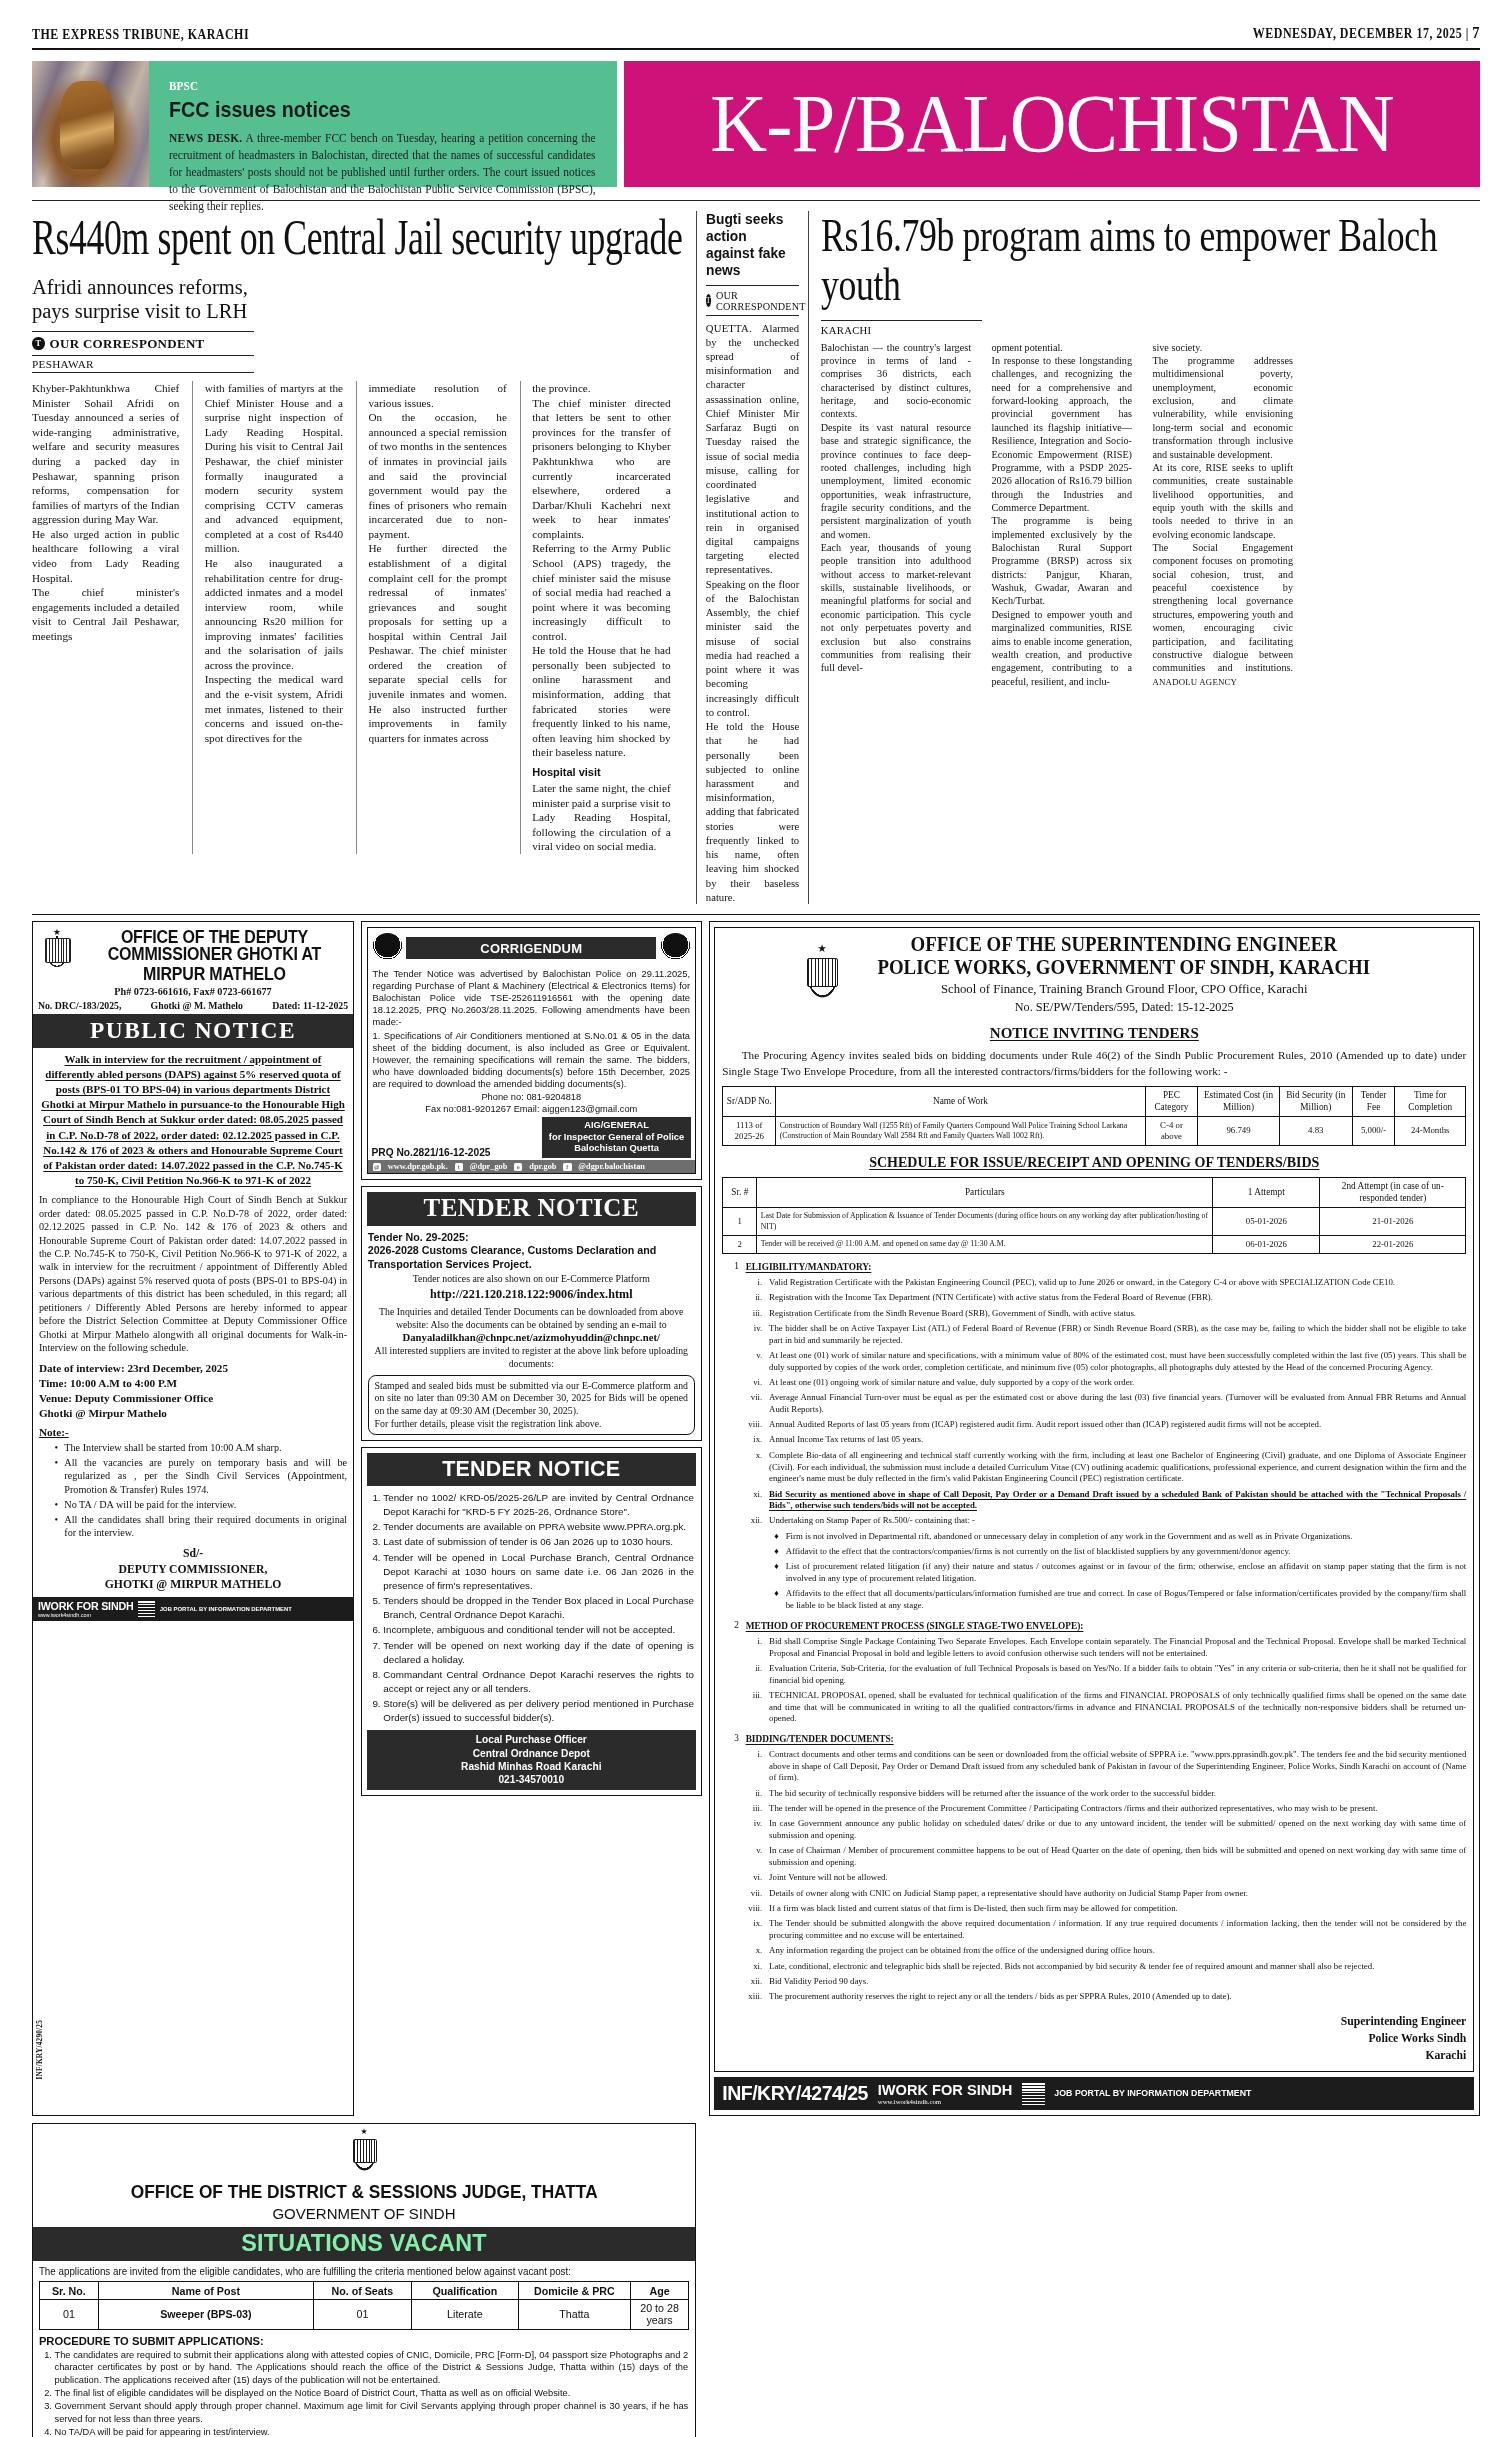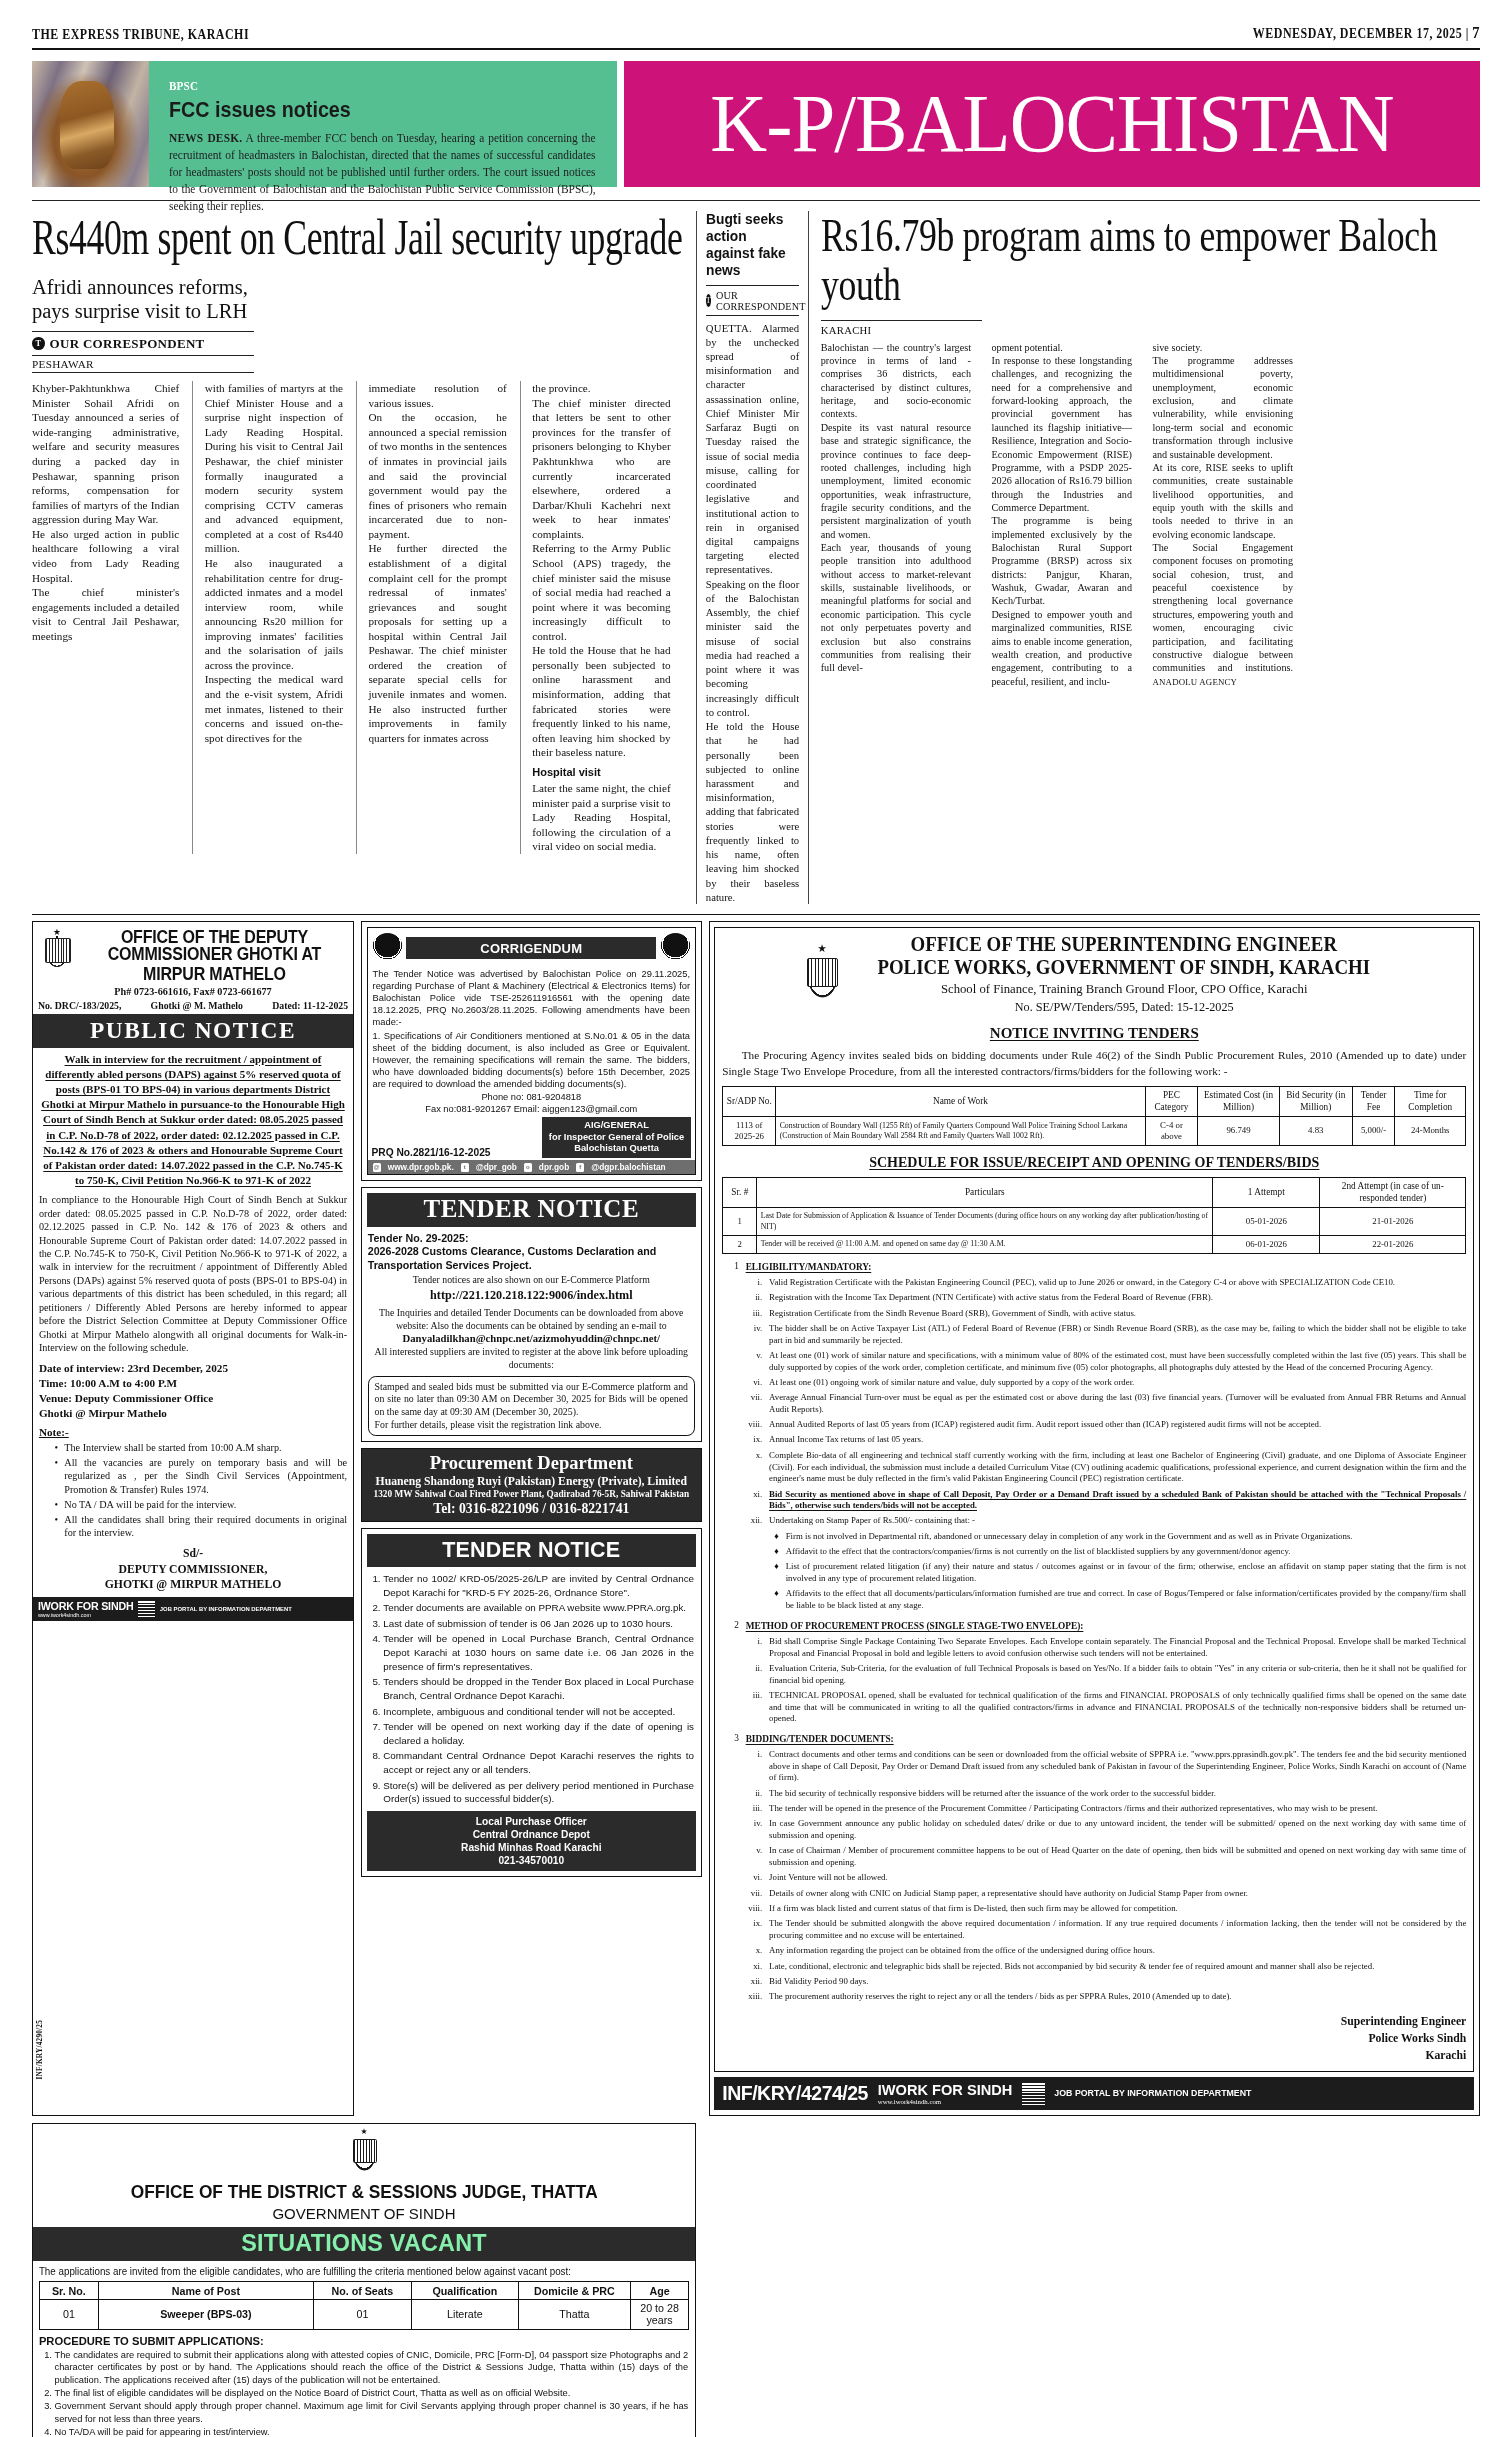--- a/index.html
+++ b/index.html
@@ -195,21 +195,21 @@
                 font-family:"Liberation Sans",sans-serif; font-size:13px; padding:3.4px 0; letter-spacing:0.2px;}
   .corr-body { padding:2px 4.9px 0 4.9px; font-family:"Liberation Sans", sans-serif;
                font-size:9.3px; line-height:1.30; text-align:justify; }
   .corr-contact { text-align:center; font-family:"Liberation Sans",sans-serif;
                   font-size:9.3px; font-weight:400; padding:2px 3.9px 0 3.9px;}
   .corr-foot { display:flex; align-items:flex-end; justify-content:space-between; padding:2.9px 3.9px; }
   .corr-prq { font-family:"Liberation Sans",sans-serif; font-weight:700; font-size:10.2px; }
   .corr-aig { background:#2b2b2b; color:#fff; text-align:center; padding:2.9px 6.8px;
               font-family:"Liberation Sans",sans-serif; font-weight:700; font-size:9.3px; line-height:1.24; }
   .dpr-strip { background:#6e6e6e; color:#fff; display:flex; align-items:center; gap:6.8px;
-               padding:2px 4.9px; font-size:8.3px; font-family:Liberation Sans, sans-serif; font-weight:700; }
+               padding:2px 4.9px; font-size:8.3px; font-family:Liberation Serif, serif; font-weight:700; }
   .dpr-strip .ic { display:inline-block; width:8.3px; height:8.3px; background:#fff; color:#6e6e6e;
                    border-radius:1.5px; font-size:5.9px; text-align:center; line-height:8.3px; font-weight:700; }
 
   
   .t29 .hdr { background:#2b2b2b; color:#fff; text-align:center; font-family:"Liberation Serif",serif;
               font-weight:700; font-size:25px; letter-spacing:0.5px; margin:4.9px; padding:2px 0 3.9px 0; }
   .t29 .ln { padding:0 5.9px; font-family:"Liberation Sans", sans-serif; font-weight:700;
              font-size:10.7px; line-height:1.25; }
   .t29 .ctr { text-align:center; font-family:"Liberation Serif",serif; font-weight:400;
               font-size:9.8px; line-height:1.3; padding:2px 4.9px 0 4.9px; }
@@ -493,28 +493,20 @@
         <div class="ln">2026-2028 Customs Clearance, Customs Declaration and Transportation Services Project.</div>
         <div class="ctr">Tender notices are also shown on our E-Commerce Platform</div>
         <div class="url">http://221.120.218.122:9006/index.html</div>
         <div class="ctr">The Inquiries and detailed Tender Documents can be downloaded from above website: Also the documents can be obtained by sending an e-mail to</div>
         <div class="mail">Danyaladilkhan@chnpc.net/azizmohyuddin@chnpc.net/</div>
         <div class="ctr">All interested suppliers are invited to register at the above link before uploading documents:</div>
         <div class="box" style="white-space:pre-line;">Stamped and sealed bids must be submitted via our E-Commerce platform and on site no later than 09:30 AM on December 30, 2025 for  Bids will be opened on the same day at 09:30 AM (December 30, 2025).
 For further details, please visit the registration link above.</div>
       </div>
 
-      <div class="ad">
-        <div class="proc">
-          <div class="l1">Procurement Department</div>
-          <div class="l2">Huaneng Shandong Ruyi (Pakistan) Energy (Private), Limited</div>
-          <div class="l3">1320 MW Sahiwal Coal Fired Power Plant, Qadirabad 76-5R, Sahiwal Pakistan</div>
-          <div class="l4">Tel: 0316-8221096 / 0316-8221741</div>
-        </div>
-      </div>
 
       <div class="ad t2">
         <div class="hdr">TENDER NOTICE</div>
         <ol>
           <li>Tender no 1002/ KRD-05/2025-26/LP are invited by Central Ordnance Depot Karachi for "KRD-5 FY 2025-26, Ordnance Store".</li>
           <li>Tender documents are available on PPRA website www.PPRA.org.pk.</li>
           <li>Last date of submission of tender is 06 Jan 2026 up to 1030 hours.</li>
           <li>Tender will be opened in Local Purchase Branch, Central Ordnance Depot Karachi at 1030 hours on same date i.e. 06 Jan 2026 in the presence of firm's representatives.</li>
           <li>Tenders should be dropped in the Tender Box placed in Local Purchase Branch, Central Ordnance Depot Karachi.</li>
           <li>Incomplete, ambiguous and conditional tender will not be accepted.</li>

